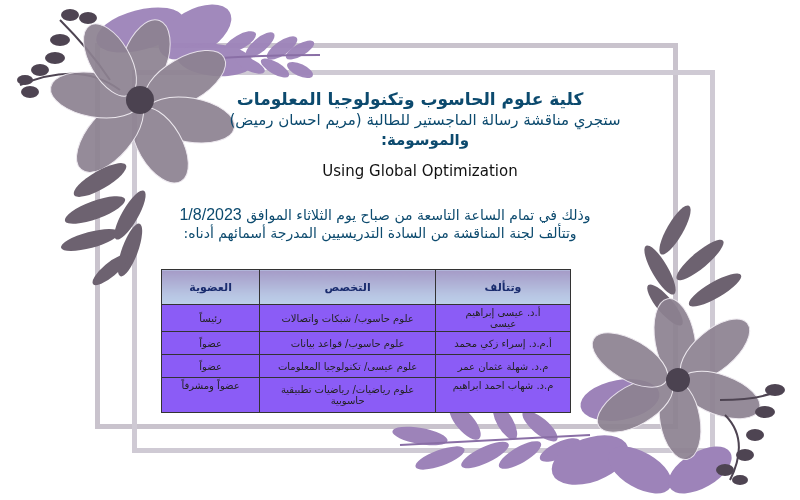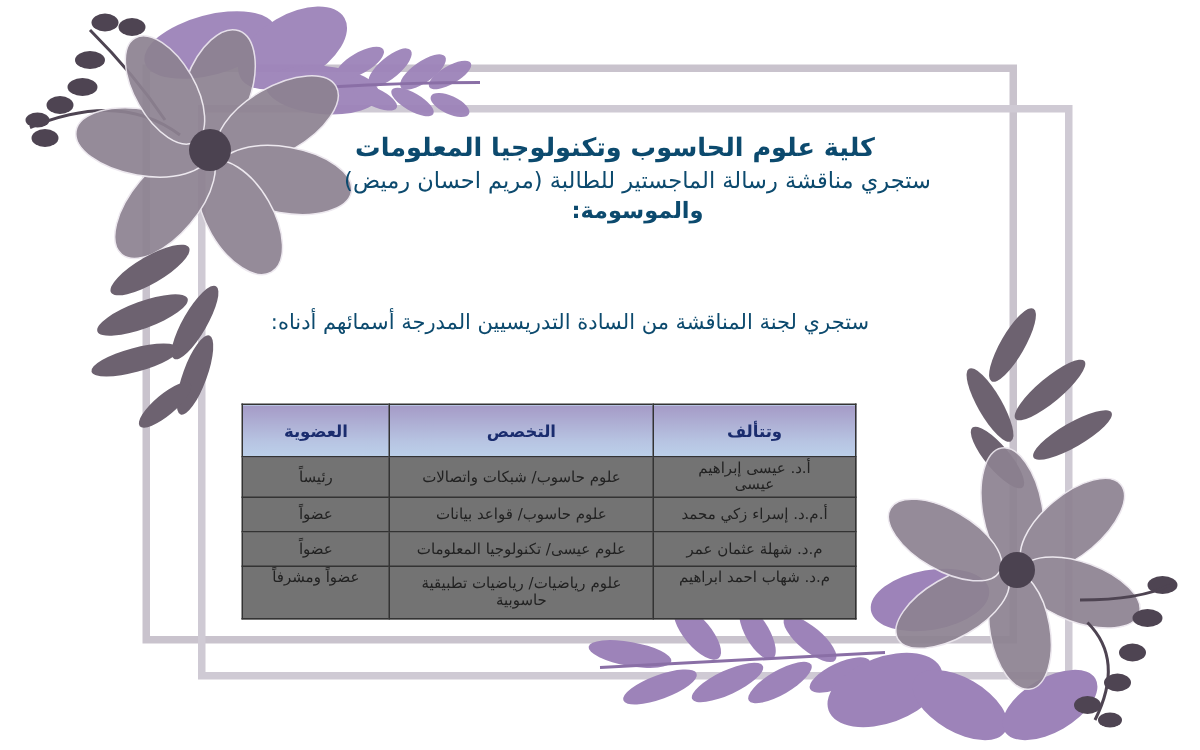--- a/index.html
+++ b/index.html
@@ -11,21 +11,21 @@
   .ar { direction:rtl; text-align:center; color:#0c4a6e; }
   .title-ar { position:absolute; left:230px; width:360px; top:88px; font-weight:bold; font-size:17px; line-height:22px; }
   .line1 { position:absolute; left:225px; width:400px; top:110px; font-size:15px; line-height:20px; }
   .line2 { position:absolute; left:225px; width:400px; top:130px; font-size:15px; line-height:20px; font-weight:bold; }
   .en-title { position:absolute; left:170px; width:500px; top:160px; text-align:center; font-family:"DejaVu Sans", sans-serif; font-size:15px; line-height:22px; color:#111; }
   .para { position:absolute; left:150px; width:460px; top:206px; font-size:14px; line-height:18px; }
   .para .date { font-family:"Liberation Sans", sans-serif; font-size:16px; font-weight:normal; margin-left:10px; direction:ltr; unicode-bidi:embed; }
   table.committee { position:absolute; left:161px; top:269px; width:410px; border-collapse:collapse; direction:rtl; font-size:10px; }
   table.committee th, table.committee td { border:1px solid #333; text-align:center; padding:2px 16px; }
   table.committee th { background:linear-gradient(#a59bc7, #b7c4e2 70%, #bcd0ea); color:#1a2c6e; font-weight:bold; font-size:11px; height:30px; }
-  table.committee td { height:18px; color:#222; background:#737373; }
+  table.committee td { height:18px; color:#222; background:#8b5cf6; }
 </style>
 </head>
 <body>
 
 <div class="frame f1"></div>
 <div class="frame f2"></div>
 
 <svg class="deco" style="left:0;top:0" width="330" height="290" viewBox="0 0 330 290">
 
   <g fill="#4e4452">
@@ -119,24 +119,29 @@
       <ellipse cx="360" cy="280" rx="8" ry="5"></ellipse>
   </g>
   <path d="M340 200 Q380 200 400 190 M345 215 Q370 240 350 280" stroke="#4e4452" stroke-width="2" fill="none"></path>
 </svg>
 
 <div class="ar title-ar">كلية علوم الحاسوب وتكنولوجيا المعلومات</div>
 <div class="ar line1">ستجري مناقشة رسالة الماجستير للطالبة (مريم احسان رميض)</div>
 <div class="ar line2">والموسومة:</div>
 
 <div class="en-title">
+  <div>Using Global Optimization</div>
 </div>
 
 <div class="ar para">
-  <div>ستجري لجنة المناقشة من السادة التدريسيين المدرجة أسمائهم أدناه:</div>
+  <div>
+    <span>وذلك في تمام الساعة التاسعة من صباح يوم الثلاثاء الموافق</span>
+    <span class="date">1/8/2023</span>
+  </div>
+  <div>وتتألف لجنة المناقشة من السادة التدريسيين المدرجة أسمائهم أدناه:</div>
 </div>
 
 <table class="committee">
   <thead>
     <tr>
       <th style="width:33%">وتتألف</th>
       <th style="width:43%">التخصص</th>
       <th>العضوية</th>
     </tr>
   </thead>

